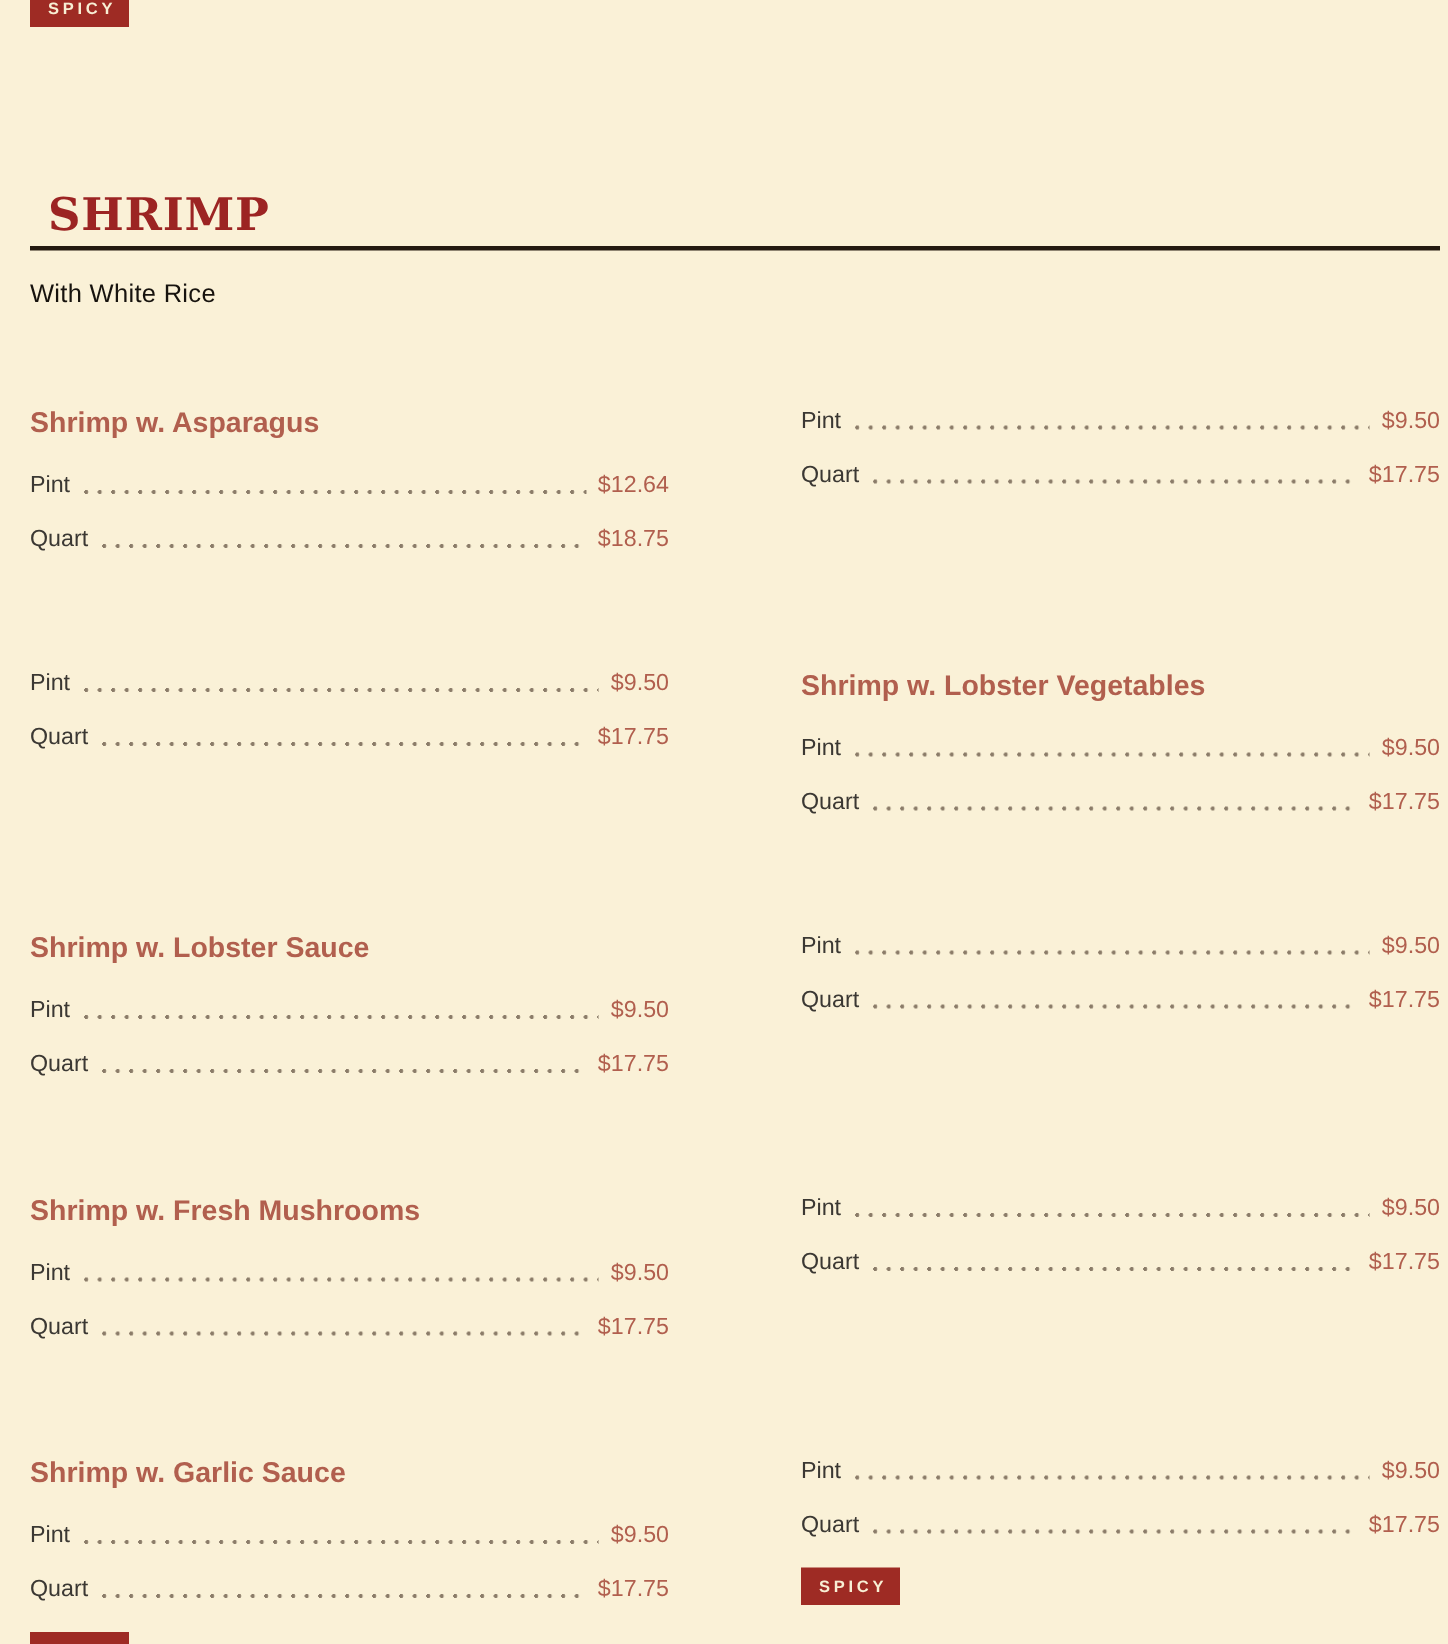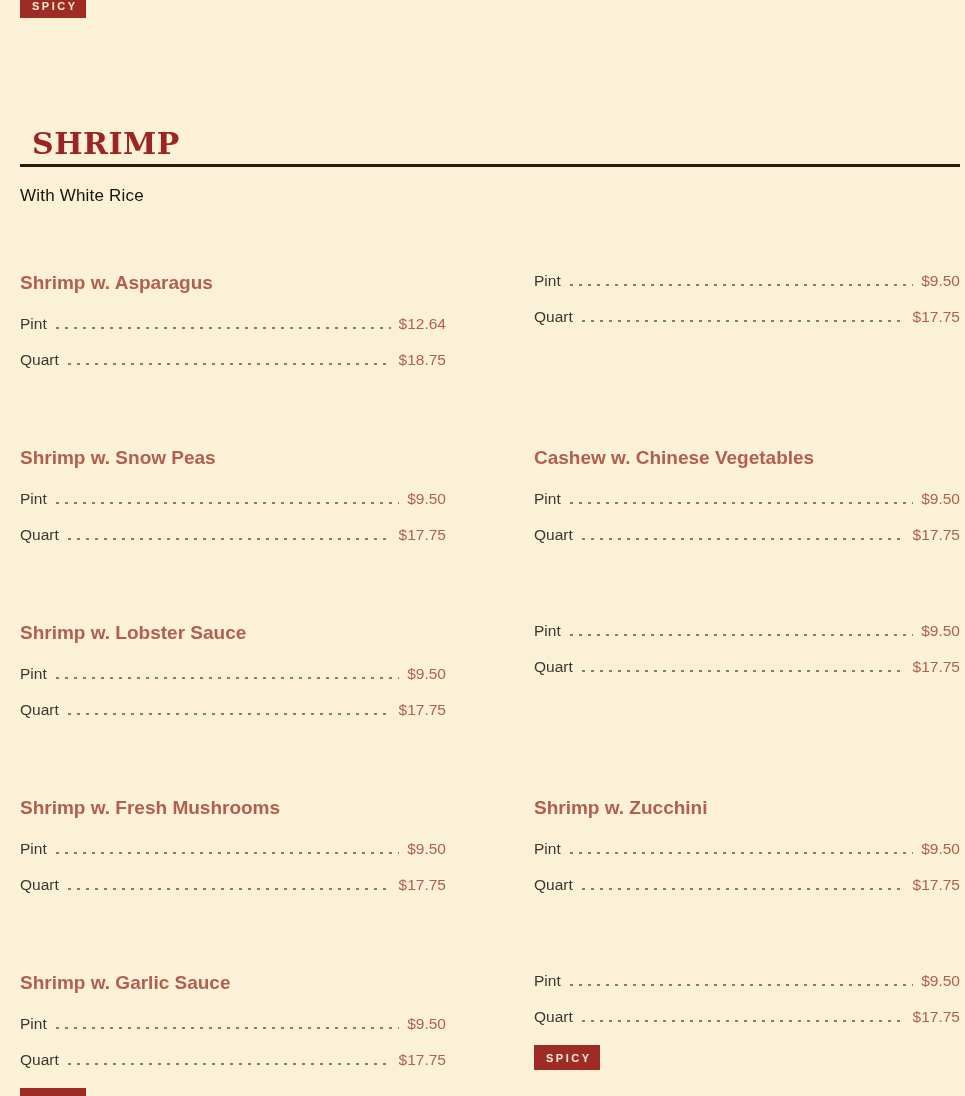--- a/index.html
+++ b/index.html
@@ -134,35 +134,34 @@
       <span class="price">$9.50</span>
     </div>
     <div class="price-row">
       <span class="size-label">Quart</span>
       <span class="dots"></span>
       <span class="price">$17.75</span>
     </div>
   </article>
 
   <article class="menu-item">
-    <h3 class="item-name">Shrimp w. Snow Peas</h3>
-    <div class="price-row">
-      <span class="size-label">Pint</span>
-      <span class="dots"></span>
-      <span class="price">$9.50</span>
-    </div>
-    <div class="price-row">
-      <span class="size-label">Quart</span>
-      <span class="dots"></span>
-      <span class="price">$17.75</span>
-    </div>
-  </article>
-
-  <article class="menu-item">
-    <h3 class="item-name">Cashew w. Chinese Vegetables</h3>
+    <div class="price-row">
+      <span class="size-label">Pint</span>
+      <span class="dots"></span>
+      <span class="price">$9.50</span>
+    </div>
+    <div class="price-row">
+      <span class="size-label">Quart</span>
+      <span class="dots"></span>
+      <span class="price">$17.75</span>
+    </div>
+  </article>
+
+  <article class="menu-item">
+    <h3 class="item-name">Shrimp w. Lobster Vegetables</h3>
     <div class="price-row">
       <span class="size-label">Pint</span>
       <span class="dots"></span>
       <span class="price">$9.50</span>
     </div>
     <div class="price-row">
       <span class="size-label">Quart</span>
       <span class="dots"></span>
       <span class="price">$17.75</span>
     </div>
@@ -203,21 +202,20 @@
       <span class="price">$9.50</span>
     </div>
     <div class="price-row">
       <span class="size-label">Quart</span>
       <span class="dots"></span>
       <span class="price">$17.75</span>
     </div>
   </article>
 
   <article class="menu-item">
-    <h3 class="item-name">Shrimp w. Zucchini</h3>
     <div class="price-row">
       <span class="size-label">Pint</span>
       <span class="dots"></span>
       <span class="price">$9.50</span>
     </div>
     <div class="price-row">
       <span class="size-label">Quart</span>
       <span class="dots"></span>
       <span class="price">$17.75</span>
     </div>

